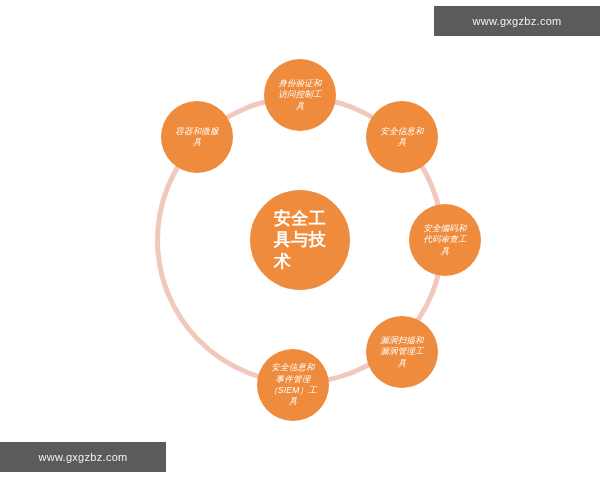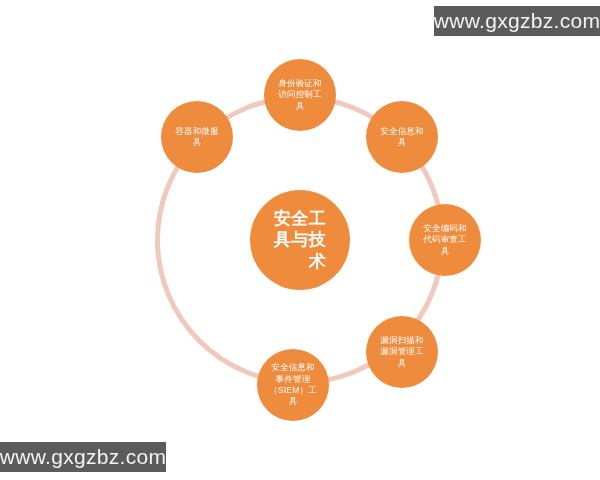--- a/index.html
+++ b/index.html
@@ -49,21 +49,21 @@
     align-items: center;
     justify-content: center;
     box-sizing: border-box;
     padding: 6px;
   }
   .hub-label {
     color: #ffffff;
     font-size: 17px;
     line-height: 1.25;
     font-weight: bold;
-    text-align: right;
+    text-align: left;
     letter-spacing: 0.5px;
     white-space: pre-line;
   }
 
   
   .node {
     position: absolute;
     width: 72px;
     height: 72px;
     border-radius: 50%;
@@ -74,38 +74,39 @@
     box-sizing: border-box;
     padding: 4px;
   }
   .node-label {
     color: #ffffff;
     font-size: 8.5px;
     line-height: 1.35;
     text-align: center;
     white-space: pre-line;
     letter-spacing: 0.2px;
+    font-style: italic;
   }
 
   
   .node-0 { left: 264px; top:  59px; }   
   .node-1 { left: 366px; top: 101px; }   
   .node-2 { left: 409px; top: 204px; }   
   .node-3 { left: 366px; top: 316px; }   
   .node-4 { left: 257px; top: 349px; }   
   .node-5 { left: 161px; top: 306px; }   
   .node-6 { left: 119px; top: 204px; }   
   .node-7 { left: 161px; top: 101px; }   
 
   
   .watermark {
     position: absolute;
     background: #5b5b5b;
     color: #f2f2f2;
-    font-size: 21px;
+    font-size: 11px;
     letter-spacing: 0.3px;
     display: flex;
     align-items: center;
     justify-content: center;
   }
   .watermark-top {
     right: 0;
     top: 6px;
     width: 166px;
     height: 30px;

